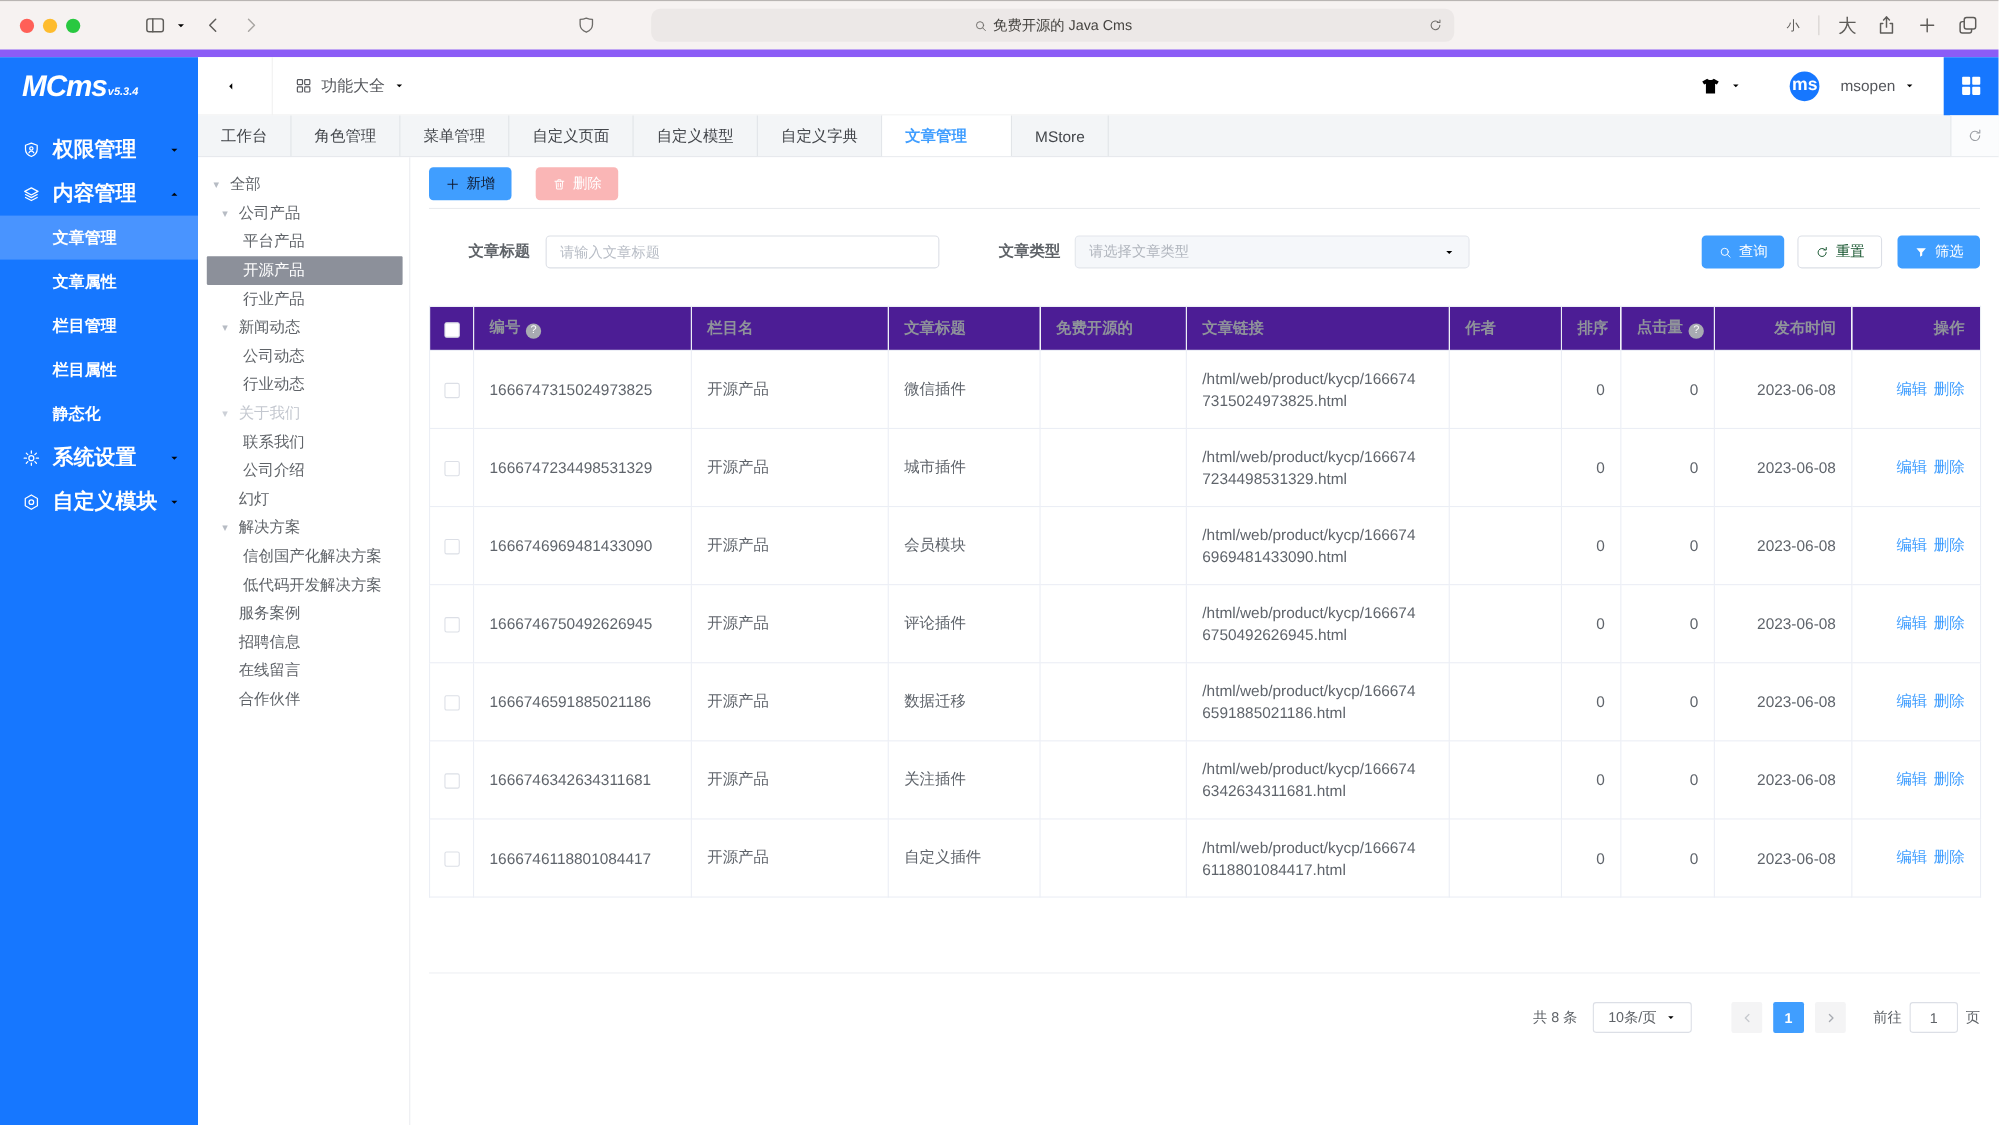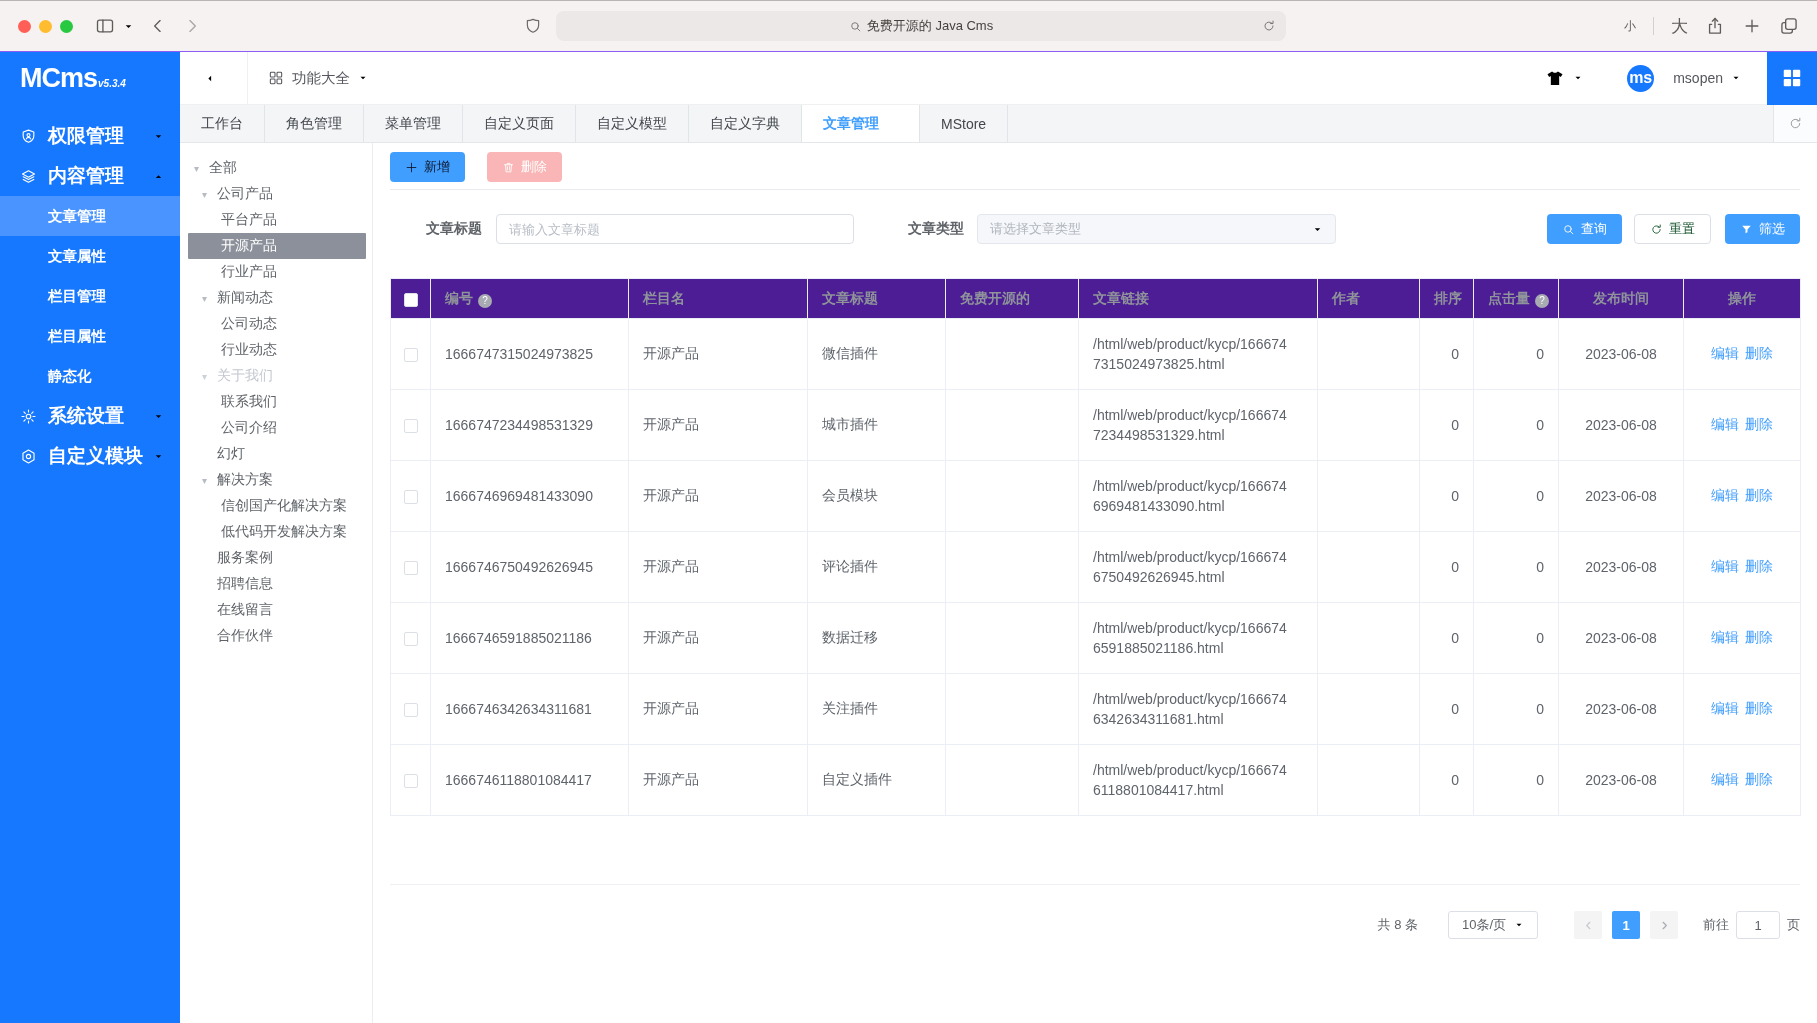--- a/index.html
+++ b/index.html
@@ -1,21 +1,21 @@
 <!DOCTYPE html>
 <html><head>
 <meta charset="utf-8">
 <style>
   * { margin:0; padding:0; box-sizing:border-box; }
   html,body { width:1817px; height:1023px; overflow:hidden;
     font-family:"Liberation Sans","DejaVu Sans",sans-serif; background:#fff; }
 
   
   .chrome { height:52px; background:#f6f2f1; border-top:1px solid #b9b5b3;
-    border-bottom:1px solid #8b5cf6; display:flex; align-items:center; padding:0 18px; }
+    border-bottom:7px solid #8b5cf6; display:flex; align-items:center; padding:0 18px;gap:36px; }
   .lights { display:flex; gap:8px; margin-right:22px; }
   .light { width:13px; height:13px; border-radius:50%; }
   .light.r{background:#ff5f57}.light.y{background:#febc2e}.light.g{background:#28c840}
   .chrome-ico { width:20px; height:20px; color:#5e5c59; display:inline-flex; }
   .chrome-ico svg,.ico svg { width:100%; height:100%; fill:none; stroke:currentColor;
     stroke-width:1.6; stroke-linecap:round; stroke-linejoin:round; }
   .chrome-group { display:flex; align-items:center; gap:14px; }
   .tiny-chev { width:11px; height:11px; color:#8d8a87; display:inline-flex; margin-left:-6px;}
   .chrome-spacer { flex:1; }
   .shield-ico { width:18px; height:20px; color:#6e6c69; margin-right:14px; }
@@ -28,21 +28,21 @@
   .txt-small { font-size:12px; color:#5e5c59; }
   .txt-big { font-size:17px; color:#5e5c59; }
   .vdiv { width:1px; height:18px; background:#d4d0ce; }
 
   
   .app { display:flex; height:971px; }
 
   
   .sidebar { width:180px; background:#1677ff; color:#fff; flex-shrink:0; overflow:hidden; }
   .logo-row { height:52px; display:flex; align-items:center; padding-left:20px; }
-  .logo { font-size:27px; font-weight:800; letter-spacing:-1px; }
+  .logo { font-size:27px; font-weight:800; font-style:italic; letter-spacing:-1px; }
   .logo-ver { font-size:10px; font-style:italic; font-weight:700; margin:10px 0 0 1px; }
   .menu { margin-top:12px; }
   .menu-item { height:40px; display:flex; align-items:center; padding:0 16px 0 20px; cursor:pointer; }
   .menu-item .ico { width:17px; height:17px; display:inline-flex; color:#fff; }
   .menu-item .mlabel { flex:1; margin-left:11px; font-size:19px; font-weight:600; }
   .menu-item .mchev { width:11px; height:11px; display:inline-flex; opacity:.95; }
   .menu-sub { height:40px; display:flex; align-items:center; padding-left:48px;
     font-size:14.5px; font-weight:600; cursor:pointer; }
   .menu-sub.active { background:rgba(255,255,255,.22); }
 
@@ -116,38 +116,38 @@
   .btn-query { background:#409eff; color:#fff; margin-right:12px; }
   .btn-reset { background:#fff; color:#14532d; border:1px solid #dcdfe6; margin-right:14px; }
   .btn-filter { background:#409eff; color:#fff; }
 
   
   .table-wrap { margin-top:34px; }
   table { width:100%; border-collapse:collapse; table-layout:fixed; }
   th,td { border:1px solid #ebeef5; padding:0 14px; font-size:14px; overflow:hidden; }
   th { height:40px; color:#8f939a; font-weight:700; text-align:left; background:#4c1d95; white-space:nowrap; }
   td { height:71px; color:#5f646b; }
-  th.c,td.c { text-align:center; }
+  th.c,td.c { text-align:right; }
   td.r { text-align:right; }
   td.cb,th.cb { padding:0; text-align:center; }
   .checkbox { width:14px; height:14px; border:1px solid #dcdfe6; border-radius:2px;
     display:inline-block; background:#fff; vertical-align:middle; cursor:pointer; }
   .help { display:inline-block; width:14px; height:14px; border-radius:50%; background:#a8abb2;
     color:#fff; font-size:10px; line-height:14px; text-align:center; margin-left:5px;
     vertical-align:-1px; font-weight:400; }
   .linkcell { max-width:196px; word-break:break-all; line-height:1.45; }
   .rowlink { color:#409eff; text-decoration:none; cursor:pointer; font-size:14px; }
   .rowlink + .rowlink { margin-left:6px; }
 
   .table-tail { height:69px; border-bottom:1px solid #eef0f4; }
 
   
   .pagination { margin-top:26px; display:flex; align-items:center; justify-content:flex-end;
     font-size:13px; color:#5f6368; }
-  .pg-total { margin-right:30px; }
+  .pg-total { margin-right:14px; }
   .pg-size { width:90px; height:28px; border:1px solid #dcdfe6; border-radius:3px; display:flex;
     align-items:center; justify-content:center; gap:8px; cursor:pointer; background:#fff; }
   .pg-size .chev { width:10px; height:10px; color:#c0c4cc; display:inline-flex; }
   .pg-nav { width:28px; height:28px; background:#f4f4f5; border-radius:2px; display:flex;
     align-items:center; justify-content:center; margin-left:10px; cursor:pointer; }
   .pg-nav.prev { margin-left:36px; }
   .pg-nav .ico { width:11px; height:11px; display:inline-flex; }
   .pg-nav.prev .ico { color:#c6c9ce; }
   .pg-nav.next .ico { color:#a8abb2; }
   .pg-page { width:28px; height:28px; background:#409eff; color:#fff; border-radius:2px;

